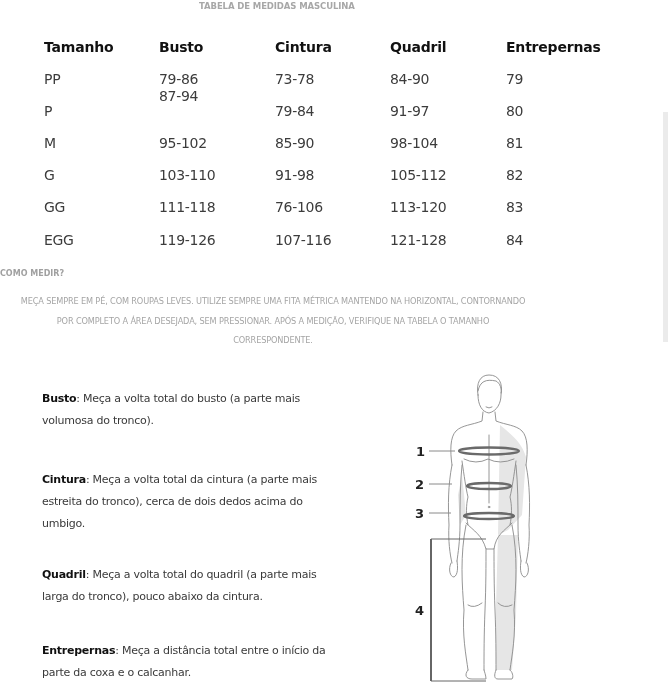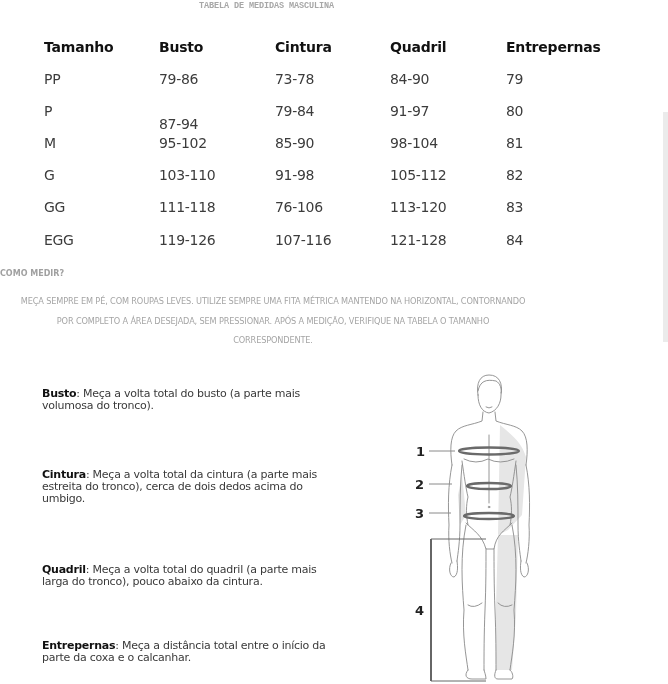--- a/index.html
+++ b/index.html
@@ -4,39 +4,39 @@
   <style>
     html, body { margin: 0; padding: 0; background: #ffffff; }
     body {
       width: 668px; height: 684px; position: relative; overflow: hidden;
       font-family: "DejaVu Sans", "Liberation Sans", sans-serif;
       color: #333333;
     }
     .title {
       position: absolute; left: 199px; top: 1px;
       font-size: 8.5px; font-weight: bold; color: #a7a7a7;
-      letter-spacing: -0.1px; white-space: nowrap; font-family: Liberation Mono, monospace;
+      letter-spacing: -0.1px; white-space: nowrap;
     }
     .size-table { position: absolute; left: 0; top: 0; width: 668px; }
     .cell {
       position: absolute; width: 110px; margin-left: -55px; text-align: left;
       font-size: 14px; color: #3c3c3c; white-space: nowrap; letter-spacing: -0.3px;
     }
     .cell.head { font-weight: bold; color: #111111; letter-spacing: -0.2px; }
     .how-title {
       position: absolute; left: 0; width: 546px; top: 269px; 
       font-size: 8px; font-weight: bold; color: #a0a0a0;
     }
     .how-text {
       position: absolute; left: 20px; width: 506px; top: 292px; text-align: center;
       font-size: 8.2px; line-height: 19.5px; color: #a5a5a5; letter-spacing: -0.15px;
     }
     .desc {
       position: absolute; left: 42px; width: 290px;
-      font-size: 11px; line-height: 12px; color: #3a3a3a; letter-spacing: -0.25px;
+      font-size: 11px; line-height: 22px; color: #3a3a3a; letter-spacing: -0.25px;
     }
     .desc b { color: #111; font-weight: bold; }
     .figure { position: absolute; left: 400px; top: 365px; width: 180px; height: 319px; }
     .scroll-strip {
       position: absolute; left: 663px; top: 112px; width: 5px; height: 230px;
       background: #ebebeb;
     }
   </style>
 </head>
 <body>
@@ -54,21 +54,21 @@
   <div>
     <div class="cell" style="left:99px;top:71px">PP</div>
     <div class="cell" style="left:214px;top:71px">79-86</div>
     <div class="cell" style="left:330px;top:71px">73-78</div>
     <div class="cell" style="left:445px;top:71px">84-90</div>
     <div class="cell" style="left:561px;top:71px">79</div>
   </div>
 
   <div>
     <div class="cell" style="left:99px;top:103px">P</div>
-    <div class="cell" style="left:214px;top:116px">87-94</div>
+    <div class="cell" style="left:214px;top:88px">87-94</div>
     <div class="cell" style="left:330px;top:103px">79-84</div>
     <div class="cell" style="left:445px;top:103px">91-97</div>
     <div class="cell" style="left:561px;top:103px">80</div>
   </div>
 
   <div>
     <div class="cell" style="left:99px;top:135px">M</div>
     <div class="cell" style="left:214px;top:135px">95-102</div>
     <div class="cell" style="left:330px;top:135px">85-90</div>
     <div class="cell" style="left:445px;top:135px">98-104</div>

